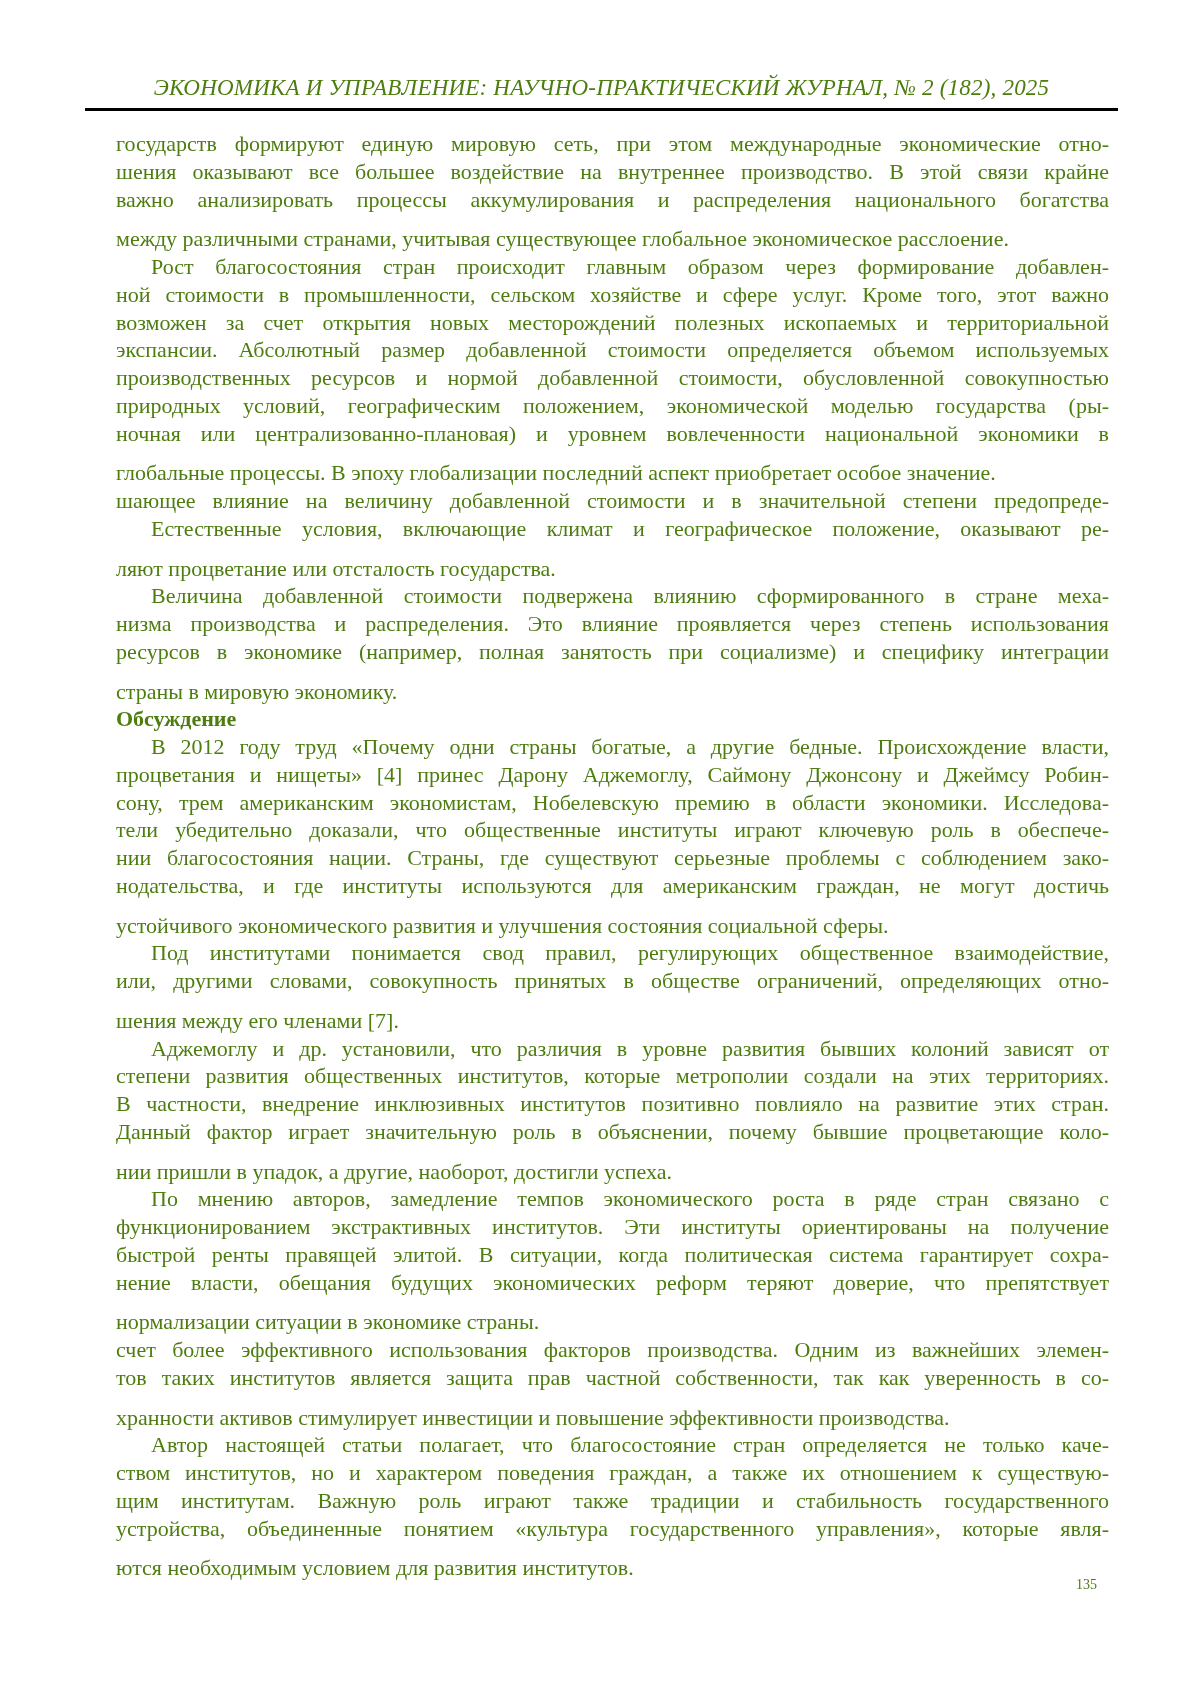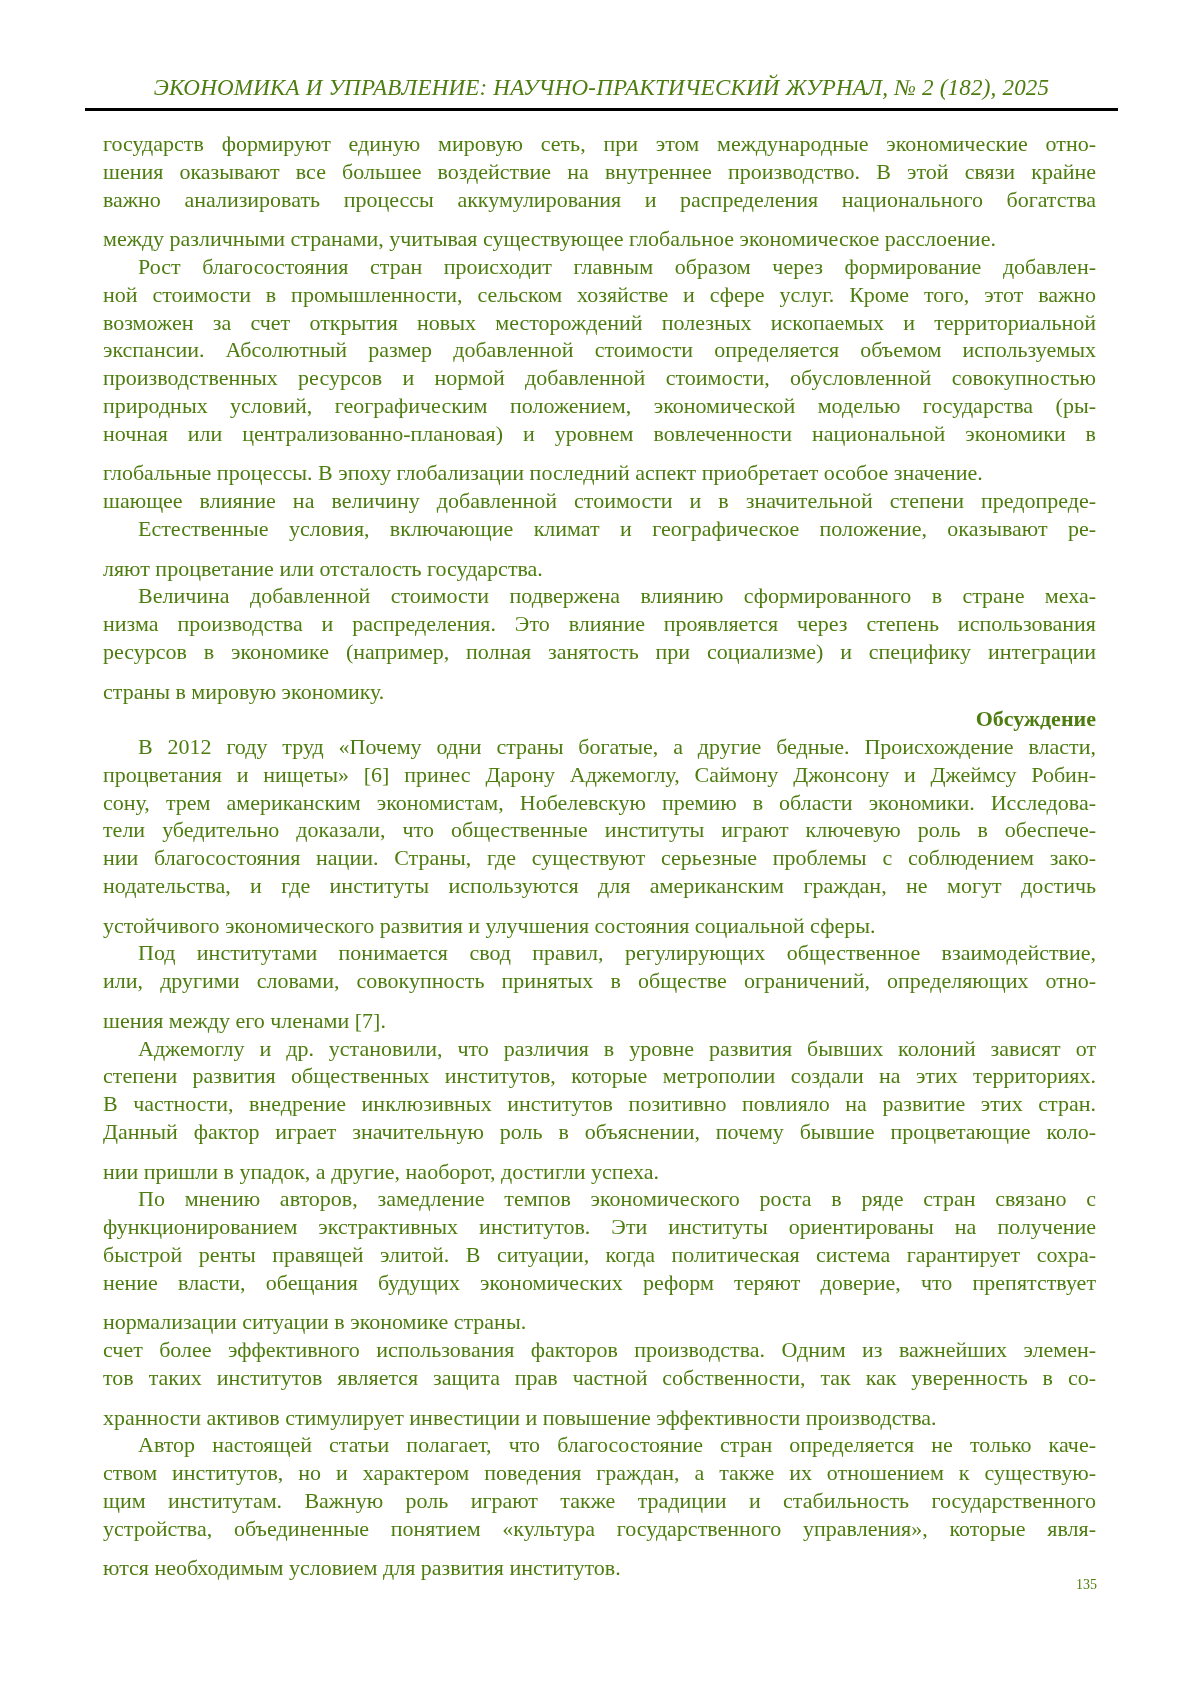--- a/index.html
+++ b/index.html
@@ -31,41 +31,41 @@
     letter-spacing: 0.2px;
   }
   .header-rule {
     margin-top: 6px;
     height: 3px;
     background: #000000;
   }
   .article-body {
     position: absolute;
     top: 130px;
-    left: 103px;
+    left: 116px;
     width: 993px;
     font-size: 22px;
     line-height: 27.75px;
   }
   .line {
     text-align: justify;
     text-align-last: justify;
     -moz-text-align-last: justify;
   }
   .line.last {
     text-align-last: left;
     margin-top: 12px;
     -moz-text-align-last: left;
   }
   .line.indent {
     text-indent: 35px;
   }
   .section-heading {
     font-weight: bold;
-    text-align: right;
+    text-align: left;
   }
   .page-footer {
     position: absolute;
     top: 1571px;
     left: 104px;
     width: 993px;
     text-align: right;
     font-size: 14px;
     line-height: 28px;
   }
@@ -104,21 +104,21 @@
       </div>
       <div class="paragraph">
         <div class="line indent">Величина добавленной стоимости подвержена влиянию сформированного в стране меха-</div>
         <div class="line">низма производства и распределения. Это влияние проявляется через степень использования</div>
         <div class="line">ресурсов в экономике (например, полная занятость при социализме) и специфику интеграции</div>
         <div class="line last">страны в мировую экономику.</div>
       </div>
       <div class="section-heading">Обсуждение</div>
       <div class="paragraph">
         <div class="line indent">В 2012 году труд «Почему одни страны богатые, а другие бедные. Происхождение власти,</div>
-        <div class="line">процветания и нищеты» [6] принес Дарону Аджемоглу, Саймону Джонсону и Джеймсу Робин-</div>
+        <div class="line">процветания и нищеты» [4] принес Дарону Аджемоглу, Саймону Джонсону и Джеймсу Робин-</div>
         <div class="line">сону, трем американским экономистам, Нобелевскую премию в области экономики. Исследова-</div>
         <div class="line">тели убедительно доказали, что общественные институты играют ключевую роль в обеспече-</div>
         <div class="line">нии благосостояния нации. Страны, где существуют серьезные проблемы с соблюдением зако-</div>
         <div class="line">нодательства, и где институты используются для американским граждан, не могут достичь</div>
         <div class="line last">устойчивого экономического развития и улучшения состояния социальной сферы.</div>
       </div>
       <div class="paragraph">
         <div class="line indent">Под институтами понимается свод правил, регулирующих общественное взаимодействие,</div>
         <div class="line">или, другими словами, совокупность принятых в обществе ограничений, определяющих отно-</div>
         <div class="line last">шения между его членами [7].</div>

